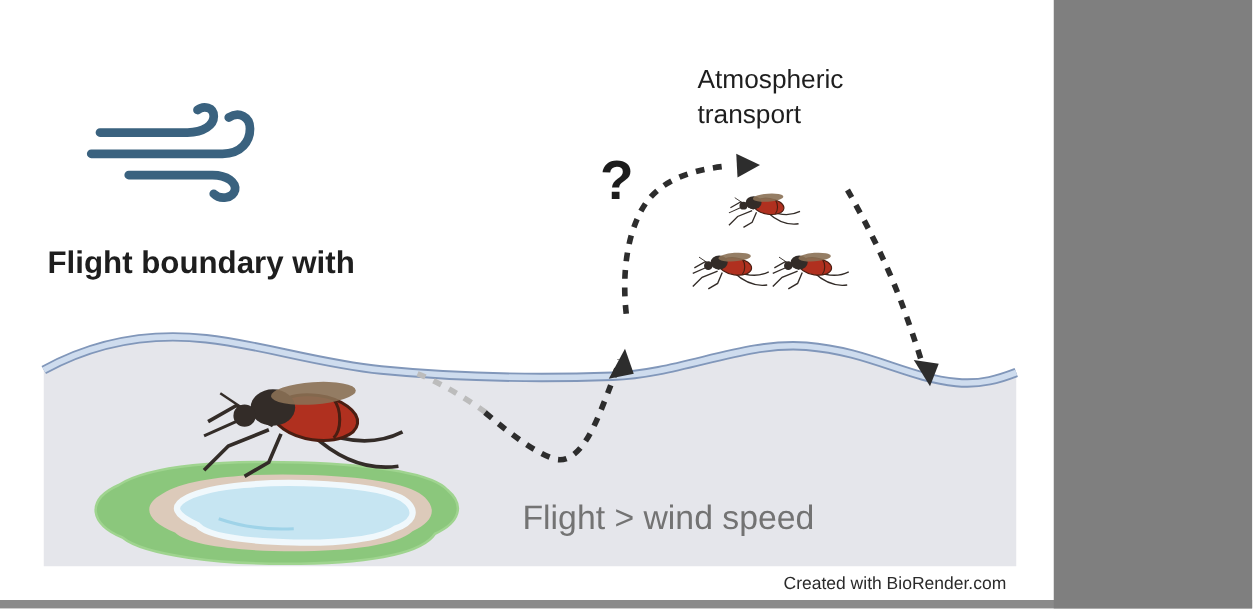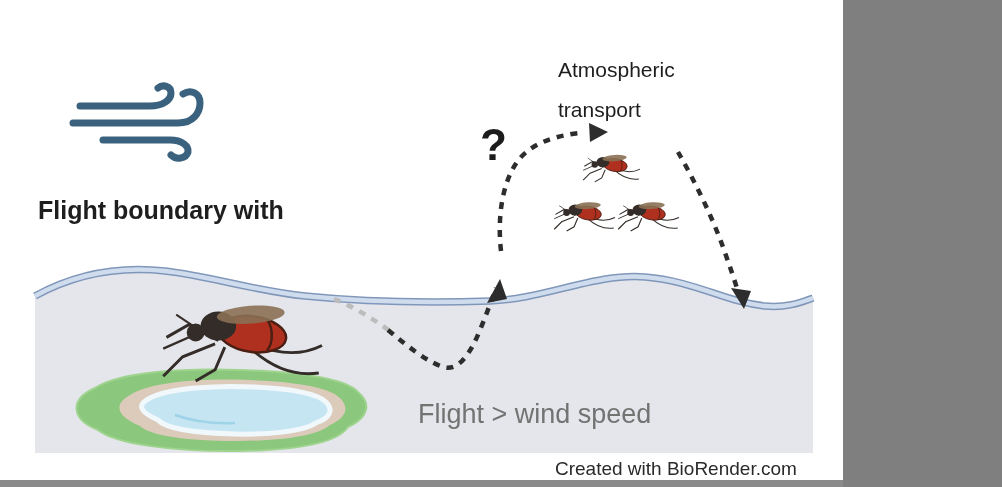--- a/index.html
+++ b/index.html
@@ -8,24 +8,24 @@
     width:1002px;height:487px;
     overflow:hidden;
     background:#ffffff;
     font-family:"Liberation Sans", sans-serif;
     color:#1e1e1e;
   }
   #diagram-svg{position:absolute;left:0;top:0;}
   .label{position:absolute;color:#1e1e1e;}
   #label-wind{left:38px;top:31px;font-size:25px;}
   #label-fbl{left:38px;top:196px;font-size:25px;font-weight:700;}
-  #label-atm{left:558px;top:50px;font-size:21px;line-height:40px;white-space:pre-line;}
+  #label-atm{left:558px;top:50px;font-size:21px;line-height:28px;white-space:pre-line;}
   #label-q{left:480px;top:120px;font-size:44px;font-weight:600;color:#1c1c1c;}
   #label-fws{left:418px;top:399px;font-size:27px;color:#737373;}
-  #label-credit{left:555px;top:458px;width:250px;font-size:19px;color:#2a2a2a;}
+  #label-credit{left:555px;top:458px;width:250px;font-size:14px;text-align:right;color:#2a2a2a;}
   #sidebar{position:absolute;right:0;top:0;width:159px;height:487px;background:#7f7f7f;}
   #bottom-bar{position:absolute;left:0;top:480px;width:1002px;height:7px;background:#8a8a8a;}
   #sidebar{z-index:5;}
 </style>
 </head>
 <body>
 
 <div id="stage">
 
   <svg id="diagram-svg" width="1002" height="487" viewBox="0 0 1002 487">

